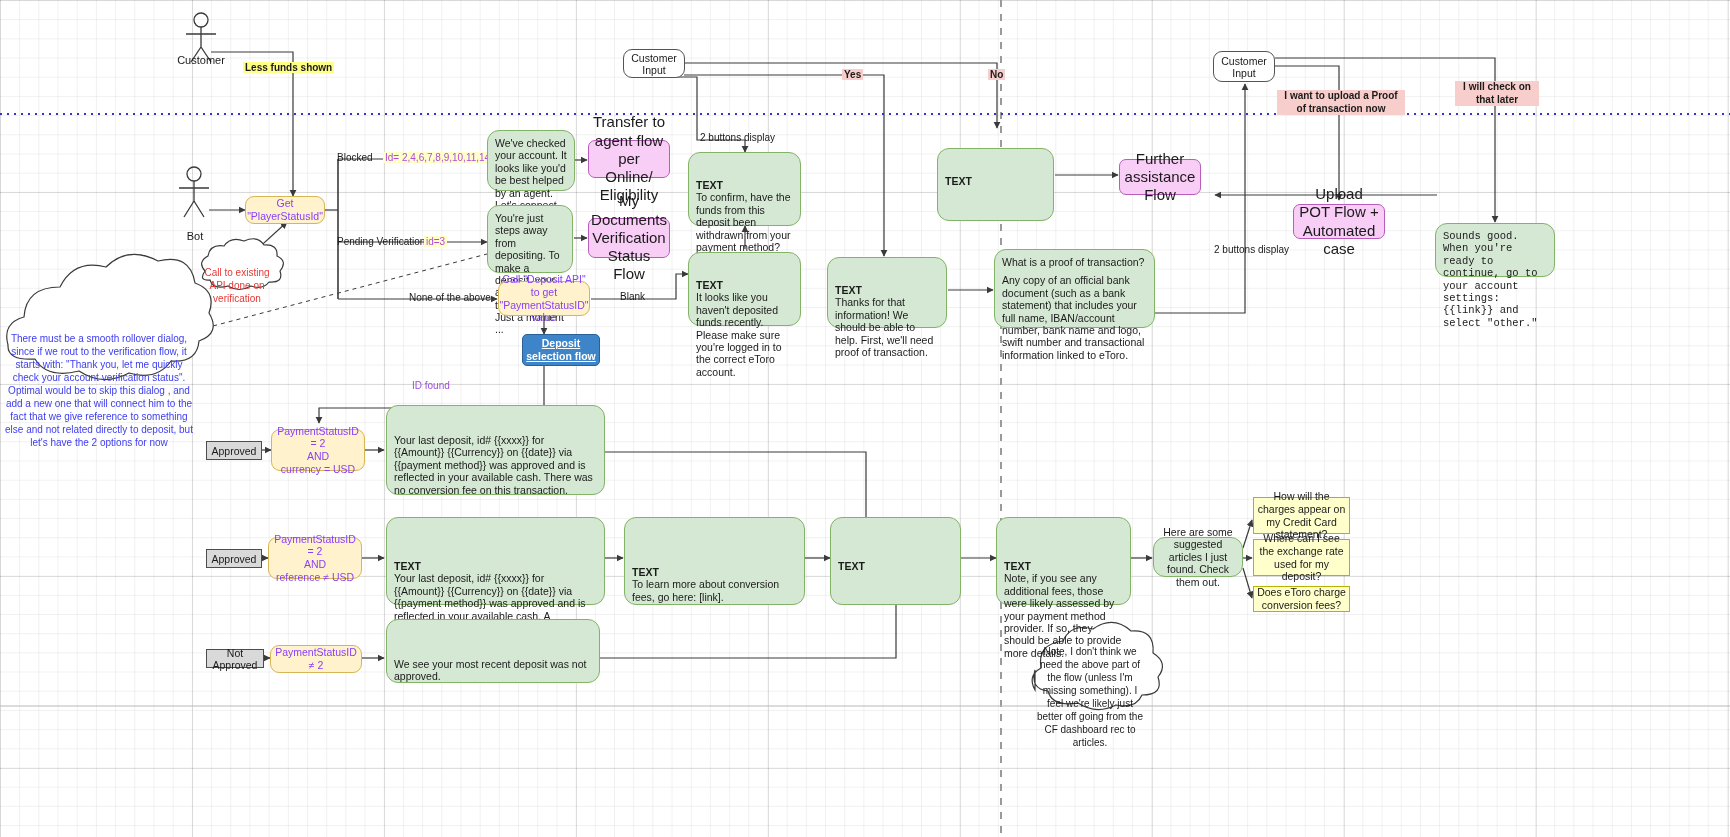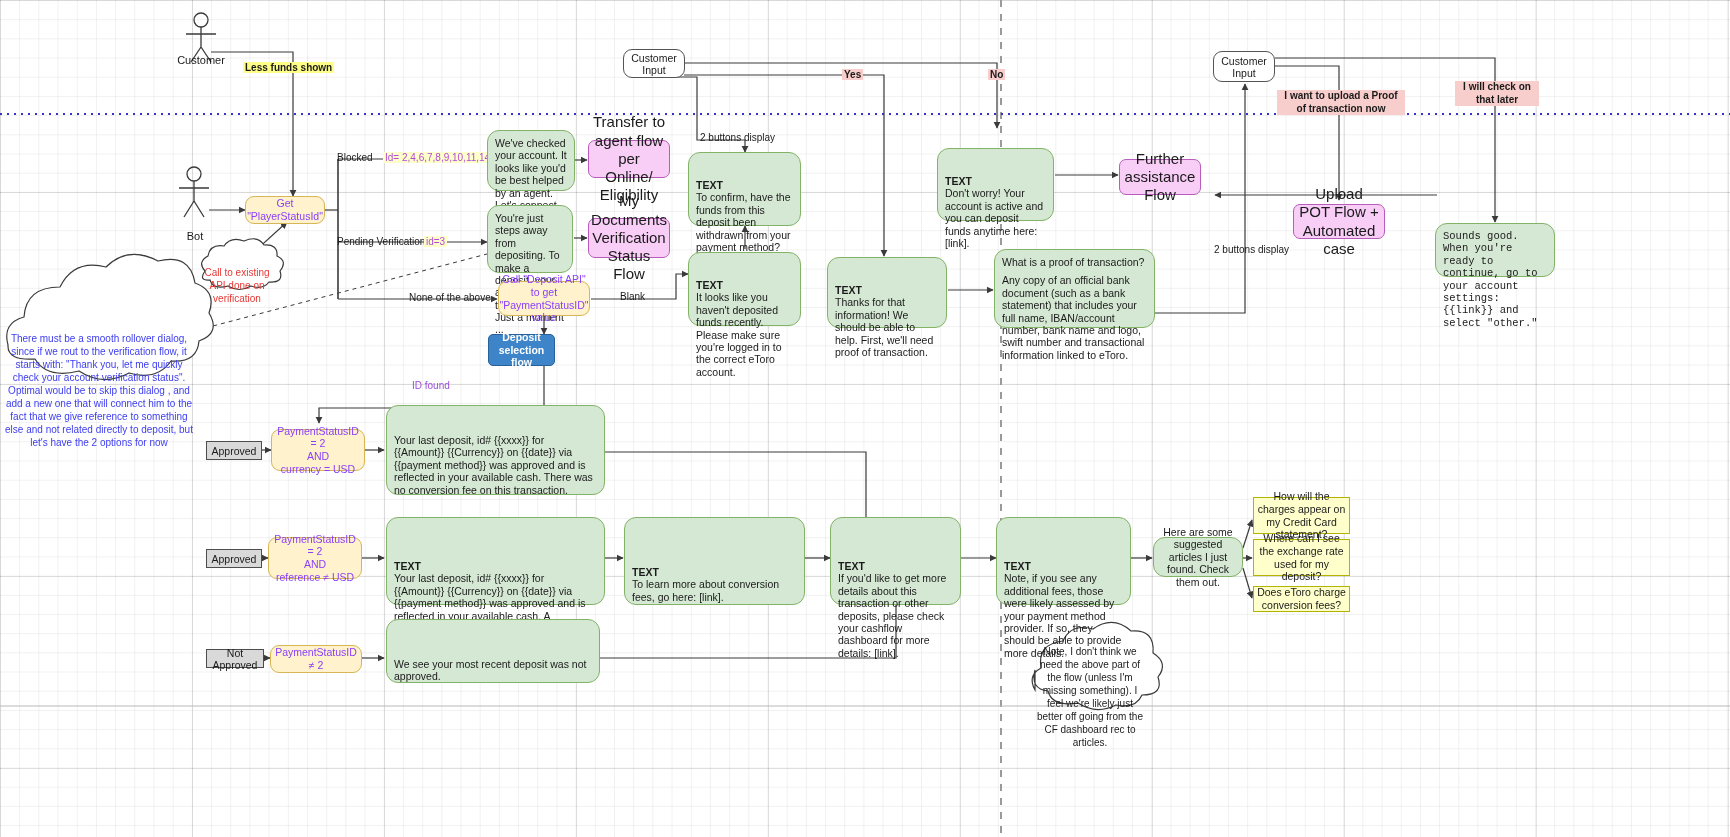--- a/index.html
+++ b/index.html
@@ -258,40 +258,39 @@
   <div class="node purple" style="left:588px;top:140px;width:82px;height:38px;">Transfer to agent flow per Online/ Eligibility</div>
 
   <div class="node green" style="left:487px;top:205px;width:86px;height:68px;">You're just steps away from depositing. To make a deposit, your account needs to be verified. Just a moment ...</div>
 
   <div class="node purple" style="left:588px;top:218px;width:82px;height:40px;">My Documents Verification Status Flow</div>
 
   <div class="node yellow" style="left:498px;top:281px;width:92px;height:35px;">
     <span class="purpletext">Call "Deposit API" to get "PaymentStatusID" value</span>
   </div>
 
-  <div class="node blue" style="left:488px;top:334px;width:67px;height:32px;">Deposit selection flow</div>
+  <div class="node blue" style="left:522px;top:334px;width:78px;height:32px;text-decoration:underline;">Deposit selection flow</div>
 
   <div class="node green" style="left:688px;top:152px;width:113px;height:74px;">
     <div class="bold">TEXT</div>
     <div>To confirm, have the funds from this deposit been withdrawn from your payment method?</div>
   </div>
 
   <div class="node green" style="left:688px;top:252px;width:113px;height:74px;">
     <div class="bold">TEXT</div>
     <div>It looks like you haven't deposited funds recently. Please make sure you're logged in to the correct eToro account.</div>
   </div>
 
   <div class="node green" style="left:827px;top:257px;width:120px;height:71px;">
     <div class="bold">TEXT</div>
     <div>Thanks for that information! We should be able to help. First, we'll need proof of transaction.</div>
   </div>
 
   <div class="node green" style="left:937px;top:148px;width:117px;height:73px;">
     <div class="bold">TEXT</div>
-    <div>Don't worry! Your account is active and you can deposit funds anytime here: [link].</div>
   </div>
 
   <div class="node green" style="left:994px;top:249px;width:161px;height:79px;">
     <div>What is a proof of transaction?</div>
     <div style="height:6px;"></div>
     <div>Any copy of an official bank document (such as a bank statement) that includes your full name, IBAN/account number, bank name and logo, swift number and transactional information linked to eToro.</div>
   </div>
 
   <div class="node purple" style="left:1119px;top:159px;width:82px;height:36px;">Further assistance Flow</div>
 
@@ -320,21 +319,20 @@
   <div class="node green" style="left:386px;top:517px;width:219px;height:88px;">
     <div class="bold" style="padding-top:16px;">TEXT</div>
     <div>Your last deposit, id# {{xxxx}} for {{Amount}} {{Currency}} on {{date}} via {{payment method}} was approved and is reflected in your available cash. A conversion fee did apply.</div>
   </div>
   <div class="node green" style="left:624px;top:517px;width:181px;height:88px;">
     <div class="bold" style="padding-top:22px;">TEXT</div>
     <div>To learn more about conversion fees, go here: [link].</div>
   </div>
   <div class="node green" style="left:830px;top:517px;width:131px;height:88px;">
     <div class="bold" style="padding-top:16px;">TEXT</div>
-    <div>If you'd like to get more details about this transaction or other deposits, please check your cashflow dashboard for more details: [link].</div>
   </div>
   <div class="node green" style="left:996px;top:517px;width:135px;height:88px;">
     <div class="bold" style="padding-top:16px;">TEXT</div>
     <div>Note, if you see any additional fees, those were likely assessed by your payment method provider. If so, they should be able to provide more details.</div>
   </div>
   <div class="node green" style="left:1153px;top:537px;width:90px;height:40px;text-align:center;display:flex;align-items:center;justify-content:center;">Here are some suggested articles I just found. Check them out.</div>
 
   <div class="node yellow-note" style="left:1253px;top:497px;width:97px;height:37px;">How will the charges appear on my Credit Card statement?</div>
   <div class="node yellow-note" style="left:1253px;top:539px;width:97px;height:37px;">Where can I see the exchange rate used for my deposit?</div>
   <div class="node yellow-note" style="left:1253px;top:586px;width:97px;height:26px;">Does eToro charge conversion fees?</div>

